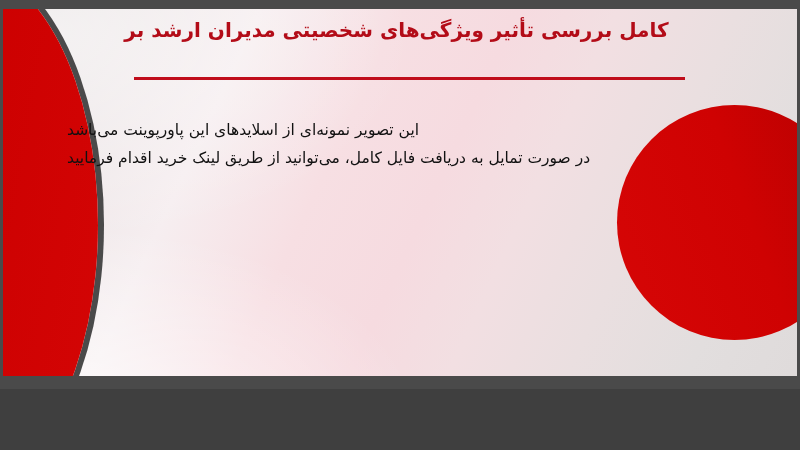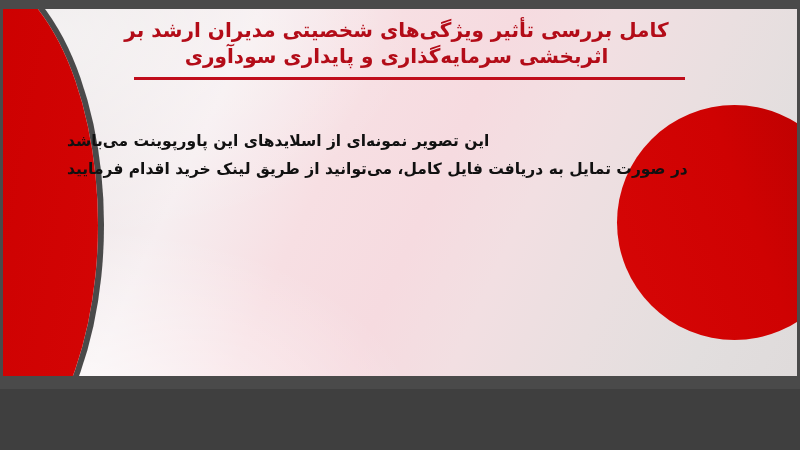--- a/index.html
+++ b/index.html
@@ -190,25 +190,24 @@
     top: 68px;
     width: 551px;
     height: 3px;
     background: #c00d1b;
     z-index: 5;
   }
 
   #body-block {
     position: absolute;
     right: 70px;
-    top: 118px;
+    top: 107px;
     width: 660px;
     text-align: left;
     direction: rtl;
-    font-weight: bold;
   }
   .body-line {
     color: #111111;
     font-size: 15.5px;
     line-height: 28px;
     white-space: nowrap;
     direction: rtl;
     text-align: left;
   }
 </style>
@@ -233,21 +232,20 @@
 
   <div class="frame-band top"></div>
   <div class="frame-band bottom"></div>
   <div class="frame-edge left"></div>
   <div class="frame-edge right"></div>
 
   <div id="content">
 
     <div id="title-block">
       <div class="title-line">کامل بررسی تأثیر ویژگی‌های شخصیتی مدیران ارشد بر</div>
-      <div class="title-line">اثربخشی سرمایه‌گذاری و پایداری سودآوری</div>
     </div>
 
     <div id="title-rule"></div>
 
     <div id="body-block">
       <div class="body-line">این تصویر نمونه‌ای از اسلایدهای این پاورپوینت می‌باشد</div>
       <div class="body-line">در صورت تمایل به دریافت فایل کامل، می‌توانید از طریق لینک خرید اقدام فرمایید</div>
     </div>
 
   </div>

